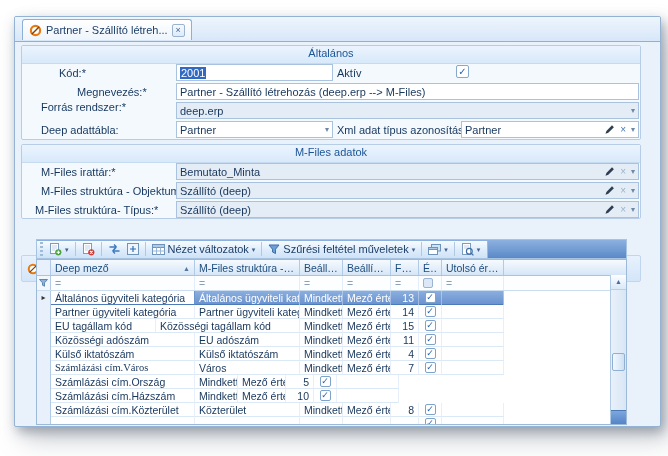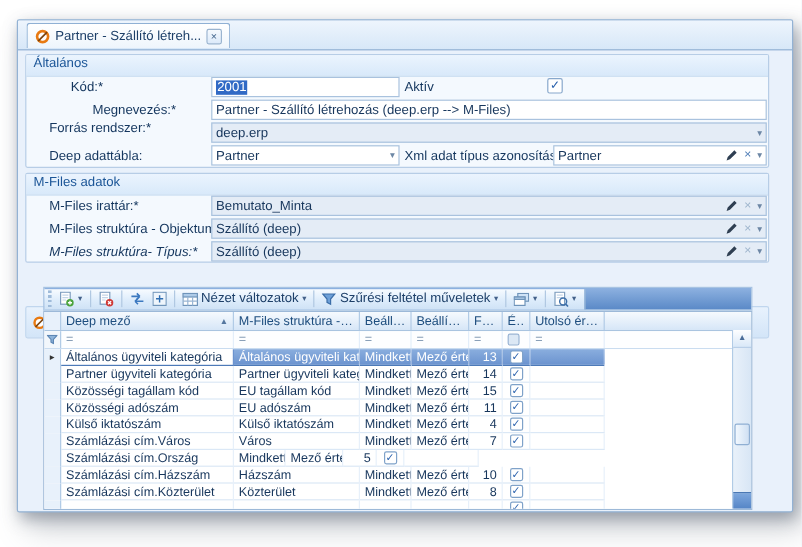--- a/index.html
+++ b/index.html
@@ -19,21 +19,21 @@
     background:linear-gradient(#eef5fd,#d7e7f8);border-bottom:1px solid #8fb0d4;}
   .tab{position:absolute;left:7px;top:2px;height:21px;box-sizing:border-box;
     background:linear-gradient(#ffffff,#eef5fc);border:1px solid #8fb0d4;border-bottom:none;
     border-radius:3px 3px 0 0;display:flex;align-items:center;gap:4px;padding:0 6px;}
   .tab-label{color:#1d3f68;white-space:nowrap;}
   .tab-close{width:13px;height:13px;box-sizing:border-box;border:1px solid #9ab4d0;border-radius:2px;
     background:linear-gradient(#f6fafe,#dceafa);color:#47698f;font-size:9px;line-height:11px;
     text-align:center;cursor:pointer;}
   
   .group{position:absolute;box-sizing:border-box;border:1px solid #b7cde6;border-radius:2px;
-    background:#f4f9fe;}
+    background:#f4f9fe;text-align:center;}
   .group-header{height:16px;background:linear-gradient(#ebf4fe,#d8e9fa);
     border-bottom:1px solid #c6dbf0;color:#1b5597;padding:1px 6px 0 6px;}
   .lbl{position:absolute;color:#14365e;white-space:nowrap;}
   .field{position:absolute;height:17px;box-sizing:border-box;background:#fff;
     border:1px solid #a9c2de;display:flex;align-items:center;padding:0 3px;overflow:hidden;}
   .field.ro{background:#e4ecf6;}
   .selhl{background:#316ac5;color:#fff;padding:0 1px;}
   .combo-arrow{margin-left:auto;color:#6d87a5;font-size:8px;line-height:8px;}
   .editbtns{margin-left:auto;display:flex;align-items:center;gap:5px;}
   .xbtn{color:#4a7ab5;font-size:10px;line-height:10px;cursor:pointer;}
@@ -173,21 +173,21 @@
     <span class="editbtns">
       <span style="display:flex;">
           <svg width="11" height="11" viewBox="0 0 11 11">
             <path d="M1.5 9.8l.9-2.9L8 1.3l1.9 1.9-5.6 5.6-2.8 1z" fill="#2f3f52"></path>
           </svg>
         </span>
       <span class="xbtn dim">×</span>
       <span class="dbtn">▾</span>
     </span>
   </div>
-  <span class="lbl" style="left:26px;top:187px;font-style:italic;">M-Files struktúra- Típus:*</span>
+  <span class="lbl" style="left:20px;top:187px;">M-Files struktúra- Típus:*</span>
   <div class="field ro" style="left:161px;top:184px;width:463px;">
     <span>Szállító (deep)</span>
     <span class="editbtns">
       <span style="display:flex;">
           <svg width="11" height="11" viewBox="0 0 11 11">
             <path d="M1.5 9.8l.9-2.9L8 1.3l1.9 1.9-5.6 5.6-2.8 1z" fill="#2f3f52"></path>
           </svg>
         </span>
       <span class="xbtn dim">×</span>
       <span class="dbtn">▾</span>
@@ -359,22 +359,22 @@
           <div class="gcell" style="width: 43px; flex: 0 0 auto;">Mindkettő</div>
           <div class="gcell" style="width: 48px; flex: 0 0 auto;">Mező érték</div>
           <div class="gcell num" style="width: 28px; flex: 0 0 auto;">14</div>
           <div class="gcell" style="width: 23px; flex: 0 0 auto; justify-content: center;">
             <span class="cb">✓</span>
           </div>
           <div class="gcell" style="width: 62px; flex: 0 0 auto;"></div>
         </div>
         <div class="grow">
           <div class="gutter"></div>
+          <div class="gcell" style="width: 105px; flex: 0 0 auto;">EU tagállam kód</div>
           <div class="gcell" style="width: 144px; flex: 0 0 auto;">Közösségi tagállam kód</div>
-          <div class="gcell" style="width: 105px; flex: 0 0 auto;">EU tagállam kód</div>
           <div class="gcell" style="width: 43px; flex: 0 0 auto;">Mindkettő</div>
           <div class="gcell" style="width: 48px; flex: 0 0 auto;">Mező érték</div>
           <div class="gcell num" style="width: 28px; flex: 0 0 auto;">15</div>
           <div class="gcell" style="width: 23px; flex: 0 0 auto; justify-content: center;">
             <span class="cb">✓</span>
           </div>
           <div class="gcell" style="width: 62px; flex: 0 0 auto;"></div>
         </div>
         <div class="grow">
           <div class="gutter"></div>
@@ -395,21 +395,21 @@
           <div class="gcell" style="width: 43px; flex: 0 0 auto;">Mindkettő</div>
           <div class="gcell" style="width: 48px; flex: 0 0 auto;">Mező érték</div>
           <div class="gcell num" style="width: 28px; flex: 0 0 auto;">4</div>
           <div class="gcell" style="width: 23px; flex: 0 0 auto; justify-content: center;">
             <span class="cb">✓</span>
           </div>
           <div class="gcell" style="width: 62px; flex: 0 0 auto;"></div>
         </div>
         <div class="grow">
           <div class="gutter"></div>
-          <div class="gcell" style="width: 144px; flex: 0 0 auto;">Számlázási cím.Város</div>
+          <div class="gcell" style="width: 144px; flex: 0 0 auto; font-family: Liberation Serif, serif;">Számlázási cím.Város</div>
           <div class="gcell" style="width: 105px; flex: 0 0 auto;">Város</div>
           <div class="gcell" style="width: 43px; flex: 0 0 auto;">Mindkettő</div>
           <div class="gcell" style="width: 48px; flex: 0 0 auto;">Mező érték</div>
           <div class="gcell num" style="width: 28px; flex: 0 0 auto;">7</div>
           <div class="gcell" style="width: 23px; flex: 0 0 auto; justify-content: center;">
             <span class="cb">✓</span>
           </div>
           <div class="gcell" style="width: 62px; flex: 0 0 auto;"></div>
         </div>
         <div class="grow">
@@ -419,21 +419,20 @@
           <div class="gcell" style="width: 48px; flex: 0 0 auto;">Mező érték</div>
           <div class="gcell num" style="width: 28px; flex: 0 0 auto;">5</div>
           <div class="gcell" style="width: 23px; flex: 0 0 auto; justify-content: center;">
             <span class="cb">✓</span>
           </div>
           <div class="gcell" style="width: 62px; flex: 0 0 auto;"></div>
         </div>
         <div class="grow">
           <div class="gutter"></div>
           <div class="gcell" style="width: 144px; flex: 0 0 auto;">Számlázási cím.Házszám</div>
-          <div class="gcell" style="width: 105px; flex: 0 0 auto;">Házszám</div>
           <div class="gcell" style="width: 43px; flex: 0 0 auto;">Mindkettő</div>
           <div class="gcell" style="width: 48px; flex: 0 0 auto;">Mező érték</div>
           <div class="gcell num" style="width: 28px; flex: 0 0 auto;">10</div>
           <div class="gcell" style="width: 23px; flex: 0 0 auto; justify-content: center;">
             <span class="cb">✓</span>
           </div>
           <div class="gcell" style="width: 62px; flex: 0 0 auto;"></div>
         </div>
         <div class="grow">
           <div class="gutter"></div>

